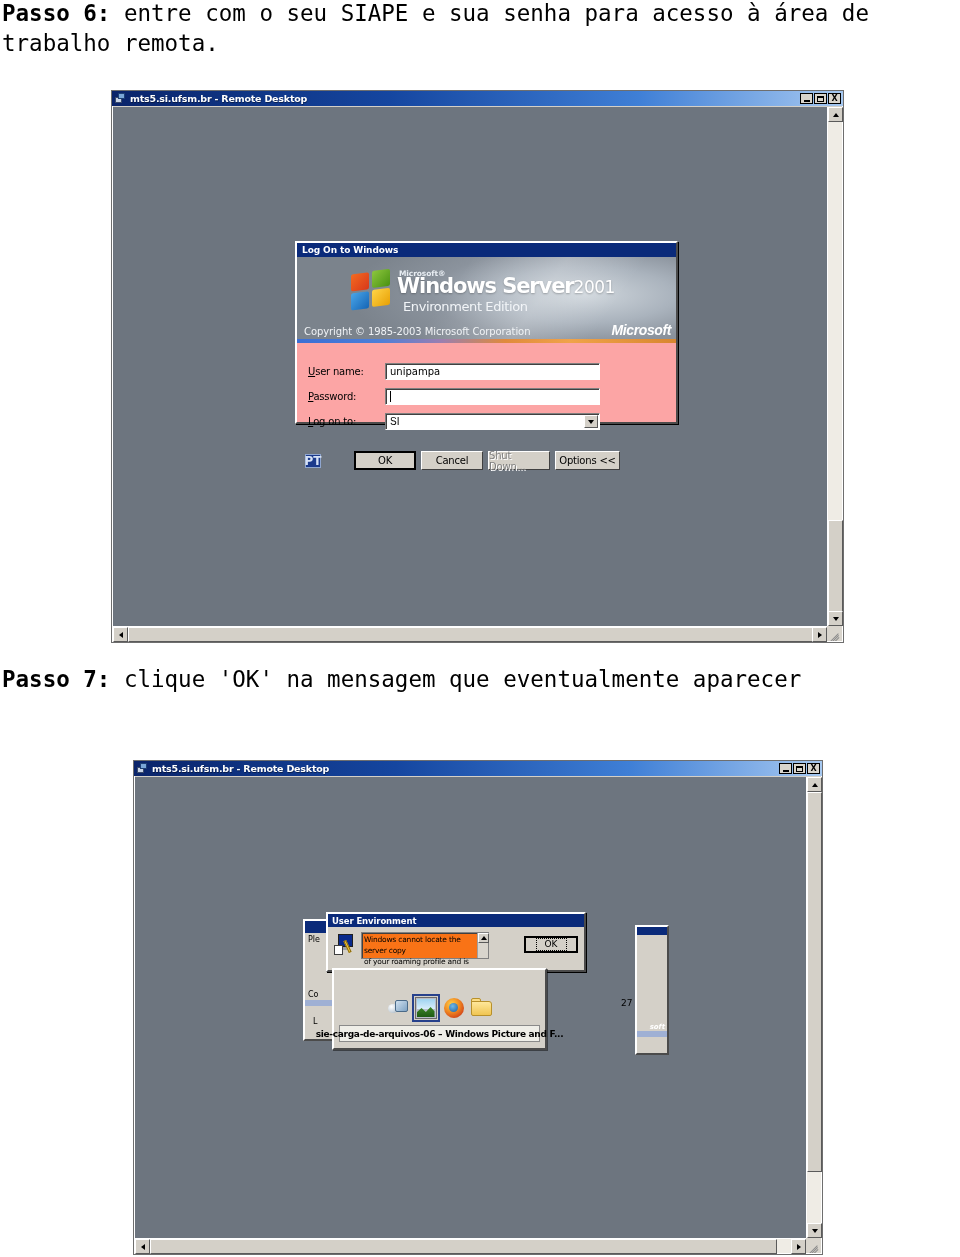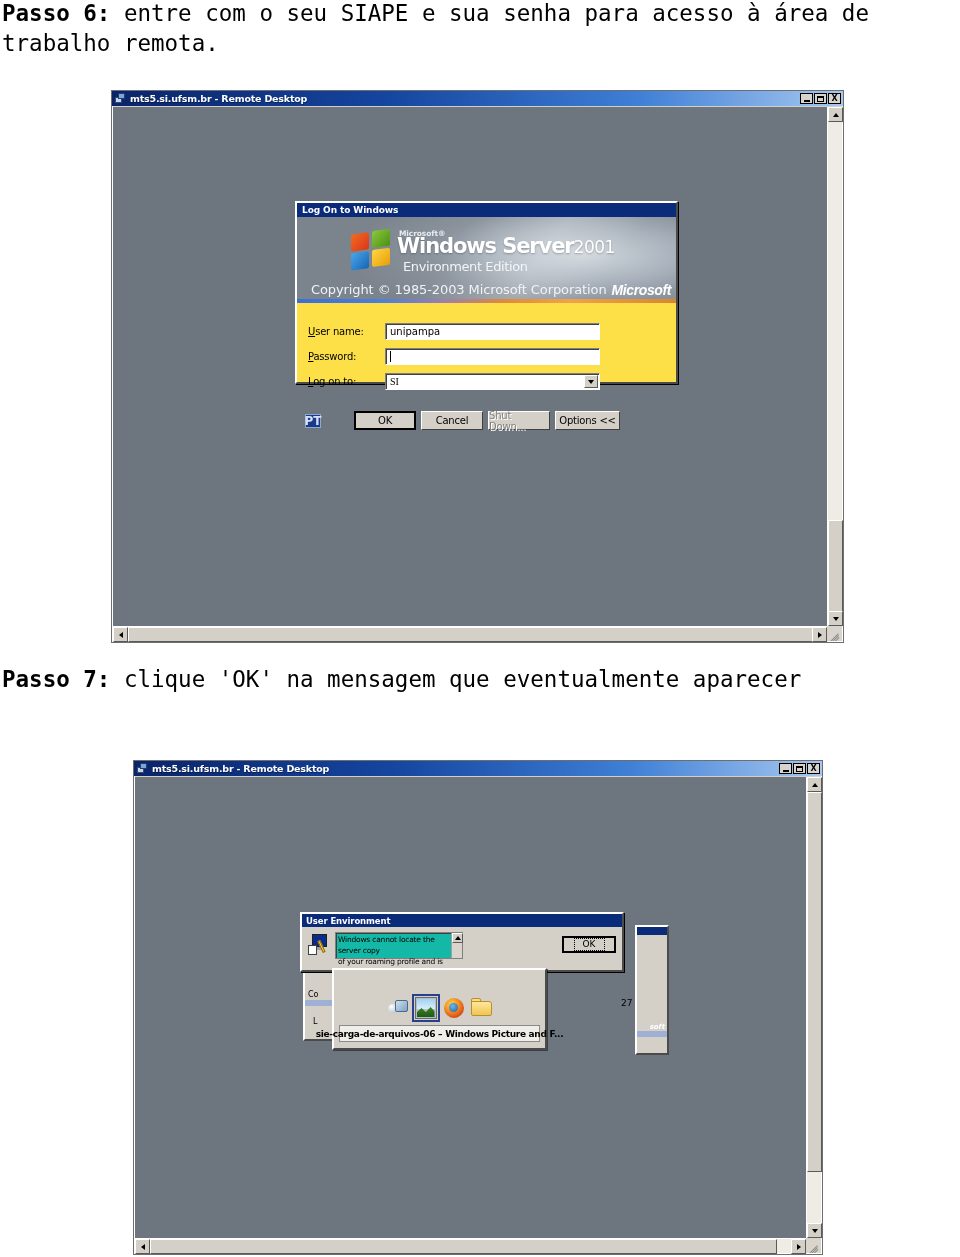--- a/index.html
+++ b/index.html
@@ -92,25 +92,26 @@
   .sb-track{position:absolute;background:#efece5;}
   .grip{
     position:absolute;right:0;bottom:0;width:15px;height:15px;background:#d9d5cd;
     overflow:hidden;
   }
   .grip i{position:absolute;display:block;height:1px;background:#8a8a8a;transform:rotate(-45deg);}
 
   
   .logon{
     position:absolute;
-    background:#fde047;
+    background:#fca5a5;
     border:2px solid #ffffff;
     border-right-color:#4b4b4b;border-bottom-color:#4b4b4b;
     box-sizing:border-box;
     box-shadow:1px 1px 0 #000;
+    margin-top:40px;
   }
   .logon-tb{
     height:14px;background:#0a2a7a;
     display:flex;align-items:center;padding-left:5px;box-sizing:border-box;
   }
   .logon-tb span{
     color:#fff;font-family:"DejaVu Sans","Liberation Sans",sans-serif;
     font-size:9px;font-weight:bold;letter-spacing:-0.1px;
   }
   .logon-banner{
@@ -140,23 +141,23 @@
     font-weight:bold;font-size:21px;letter-spacing:-1.1px;line-height:1;
     text-shadow:0 1px 2px rgba(0,0,0,.25);
   }
   .ws-line .yr{font-weight:normal;font-size:17px;letter-spacing:-0.5px;}
   .ee-line{
     position:absolute;left:106px;top:42px;color:#f2f5f8;
     font-family:"DejaVu Sans","Liberation Sans",sans-serif;
     font-size:13px;letter-spacing:-0.4px;
   }
   .copy{
-    position:absolute;left:14px;bottom:6px;color:#f0f3f6;
-    font-family:"DejaVu Sans","Liberation Sans",sans-serif;
-    font-size:13px;letter-spacing:-0.1px;white-space:nowrap;
+    position:absolute;left:7px;bottom:6px;color:#f0f3f6;
+    font-family:"DejaVu Sans","Liberation Sans",sans-serif;
+    font-size:10px;letter-spacing:-0.1px;white-space:nowrap;
   }
   .ms-logo{
     position:absolute;right:5px;bottom:5px;color:#ffffff;
     font-family:Liberation Sans, sans-serif;
     font-size:14px;font-weight:bold;font-style:italic;letter-spacing:-0.4px;
   }
   .banner-rule{
     position:absolute;left:0;right:0;bottom:0;height:4px;
     background:linear-gradient(to right,#3b6fd4 0%,#4d7fd8 22%,#9a7fb0 38%,#e08a3c 55%,#f0a349 72%,#d8862f 100%);
   }
@@ -175,21 +176,21 @@
     box-sizing:border-box;display:flex;align-items:center;padding-left:4px;
     font-family:"DejaVu Sans","Liberation Sans",sans-serif;font-size:10px;color:#000;
     box-shadow:inset 1px 1px 0 #404040;
   }
   .caret{width:1px;height:11px;background:#000;}
   .fselect{
     width:215px;height:17px;background:#ffffff;
     border:1px solid #808080;border-right-color:#ffffff;border-bottom-color:#ffffff;
     box-sizing:border-box;display:flex;align-items:center;
     padding-left:4px;position:relative;
-    font-family:Liberation Serif, serif;font-size:10px;color:#000;
+    font-family:Liberation Sans, sans-serif;font-size:10px;color:#000;
     box-shadow:inset 1px 1px 0 #404040;
   }
   .fselect .arrowbox{
     position:absolute;right:1px;top:1px;width:14px;height:13px;
     background:#d4d0c8;border:1px solid #ffffff;border-right-color:#5a5a5a;border-bottom-color:#5a5a5a;
     box-sizing:border-box;display:flex;align-items:center;justify-content:center;
   }
   .btnrow{display:flex;align-items:center;padding:13px 0 0 0;}
   .ptbadge{
     width:16px;height:14px;margin-left:8px;margin-right:0;
@@ -228,21 +229,21 @@
   }
   .ue-tb{height:13px;background:#0a2a7a;display:flex;align-items:center;padding-left:4px;box-sizing:border-box;}
   .ue-tb span{color:#fff;font-family:"DejaVu Sans","Liberation Sans",sans-serif;font-size:8.5px;font-weight:bold;letter-spacing:-0.1px;}
   .ue-body{position:relative;height:44px;padding:5px 4px 0 5px;display:flex;}
   .ue-icon{width:22px;height:22px;flex:0 0 22px;position:relative;margin:2px 5px 0 1px;}
   .ue-icon .mon{position:absolute;left:4px;top:0;width:15px;height:13px;background:#0a2a8c;border:1px solid #202020;box-sizing:border-box;}
   .ue-icon .base{position:absolute;left:7px;top:13px;width:9px;height:3px;background:#9aa0a8;}
   .ue-icon .pen{position:absolute;left:12px;top:6px;width:3px;height:13px;background:#f2c83c;transform:rotate(-25deg);border:1px solid #8a6a10;box-sizing:border-box;}
   .ue-icon .pg{position:absolute;left:0px;top:11px;width:9px;height:10px;background:#ffffff;border:1px solid #404040;box-sizing:border-box;}
   .ue-msgbox{
-    width:128px;height:27px;background:#14b8a6;
+    width:128px;height:27px;background:#f97316;
     border:1px solid #808080;box-sizing:border-box;position:relative;
     padding:1px 12px 0 2px;
     box-shadow:inset 1px 1px 0 #404040;
   }
   .ue-msgbox p{
     margin:0;font-family:"DejaVu Sans","Liberation Sans",sans-serif;
     font-size:7.5px;line-height:11px;color:#000;letter-spacing:-0.2px;
   }
   .ue-msgbox .msb{
     position:absolute;right:0;top:0;width:11px;bottom:0;background:#d9d5cd;border-left:1px solid #a0a0a0;box-sizing:border-box;
@@ -443,21 +444,21 @@
         </div>
 
         <div class="bgwin" style="left:500px;top:148px;width:34px;height:130px;">
           <div class="tb" style="height:8px;"></div>
           <div style="position:absolute;right:2px;top:96px;font-family:'DejaVu Sans',sans-serif;font-size:7px;font-weight:bold;font-style:italic;color:#fff;">soft</div>
           <div style="position:absolute;left:0;right:0;top:104px;height:6px;background:#9fb0d4;"></div>
         </div>
 
         <div class="frag" style="left:486px;top:221px;">27</div>
 
-        <div class="ue" style="left:165px;top:135px;width:324px;height:60px;">
+        <div class="ue" style="left:191px;top:135px;width:260px;height:60px;">
           <div class="ue-tb">
             <span>User Environment</span>
           </div>
           <div class="ue-body">
             <span class="ue-icon">
               <i class="mon"></i>
                 <i class="base"></i>
                 <i class="pg"></i>
                 <i class="pen"></i>
             </span>

